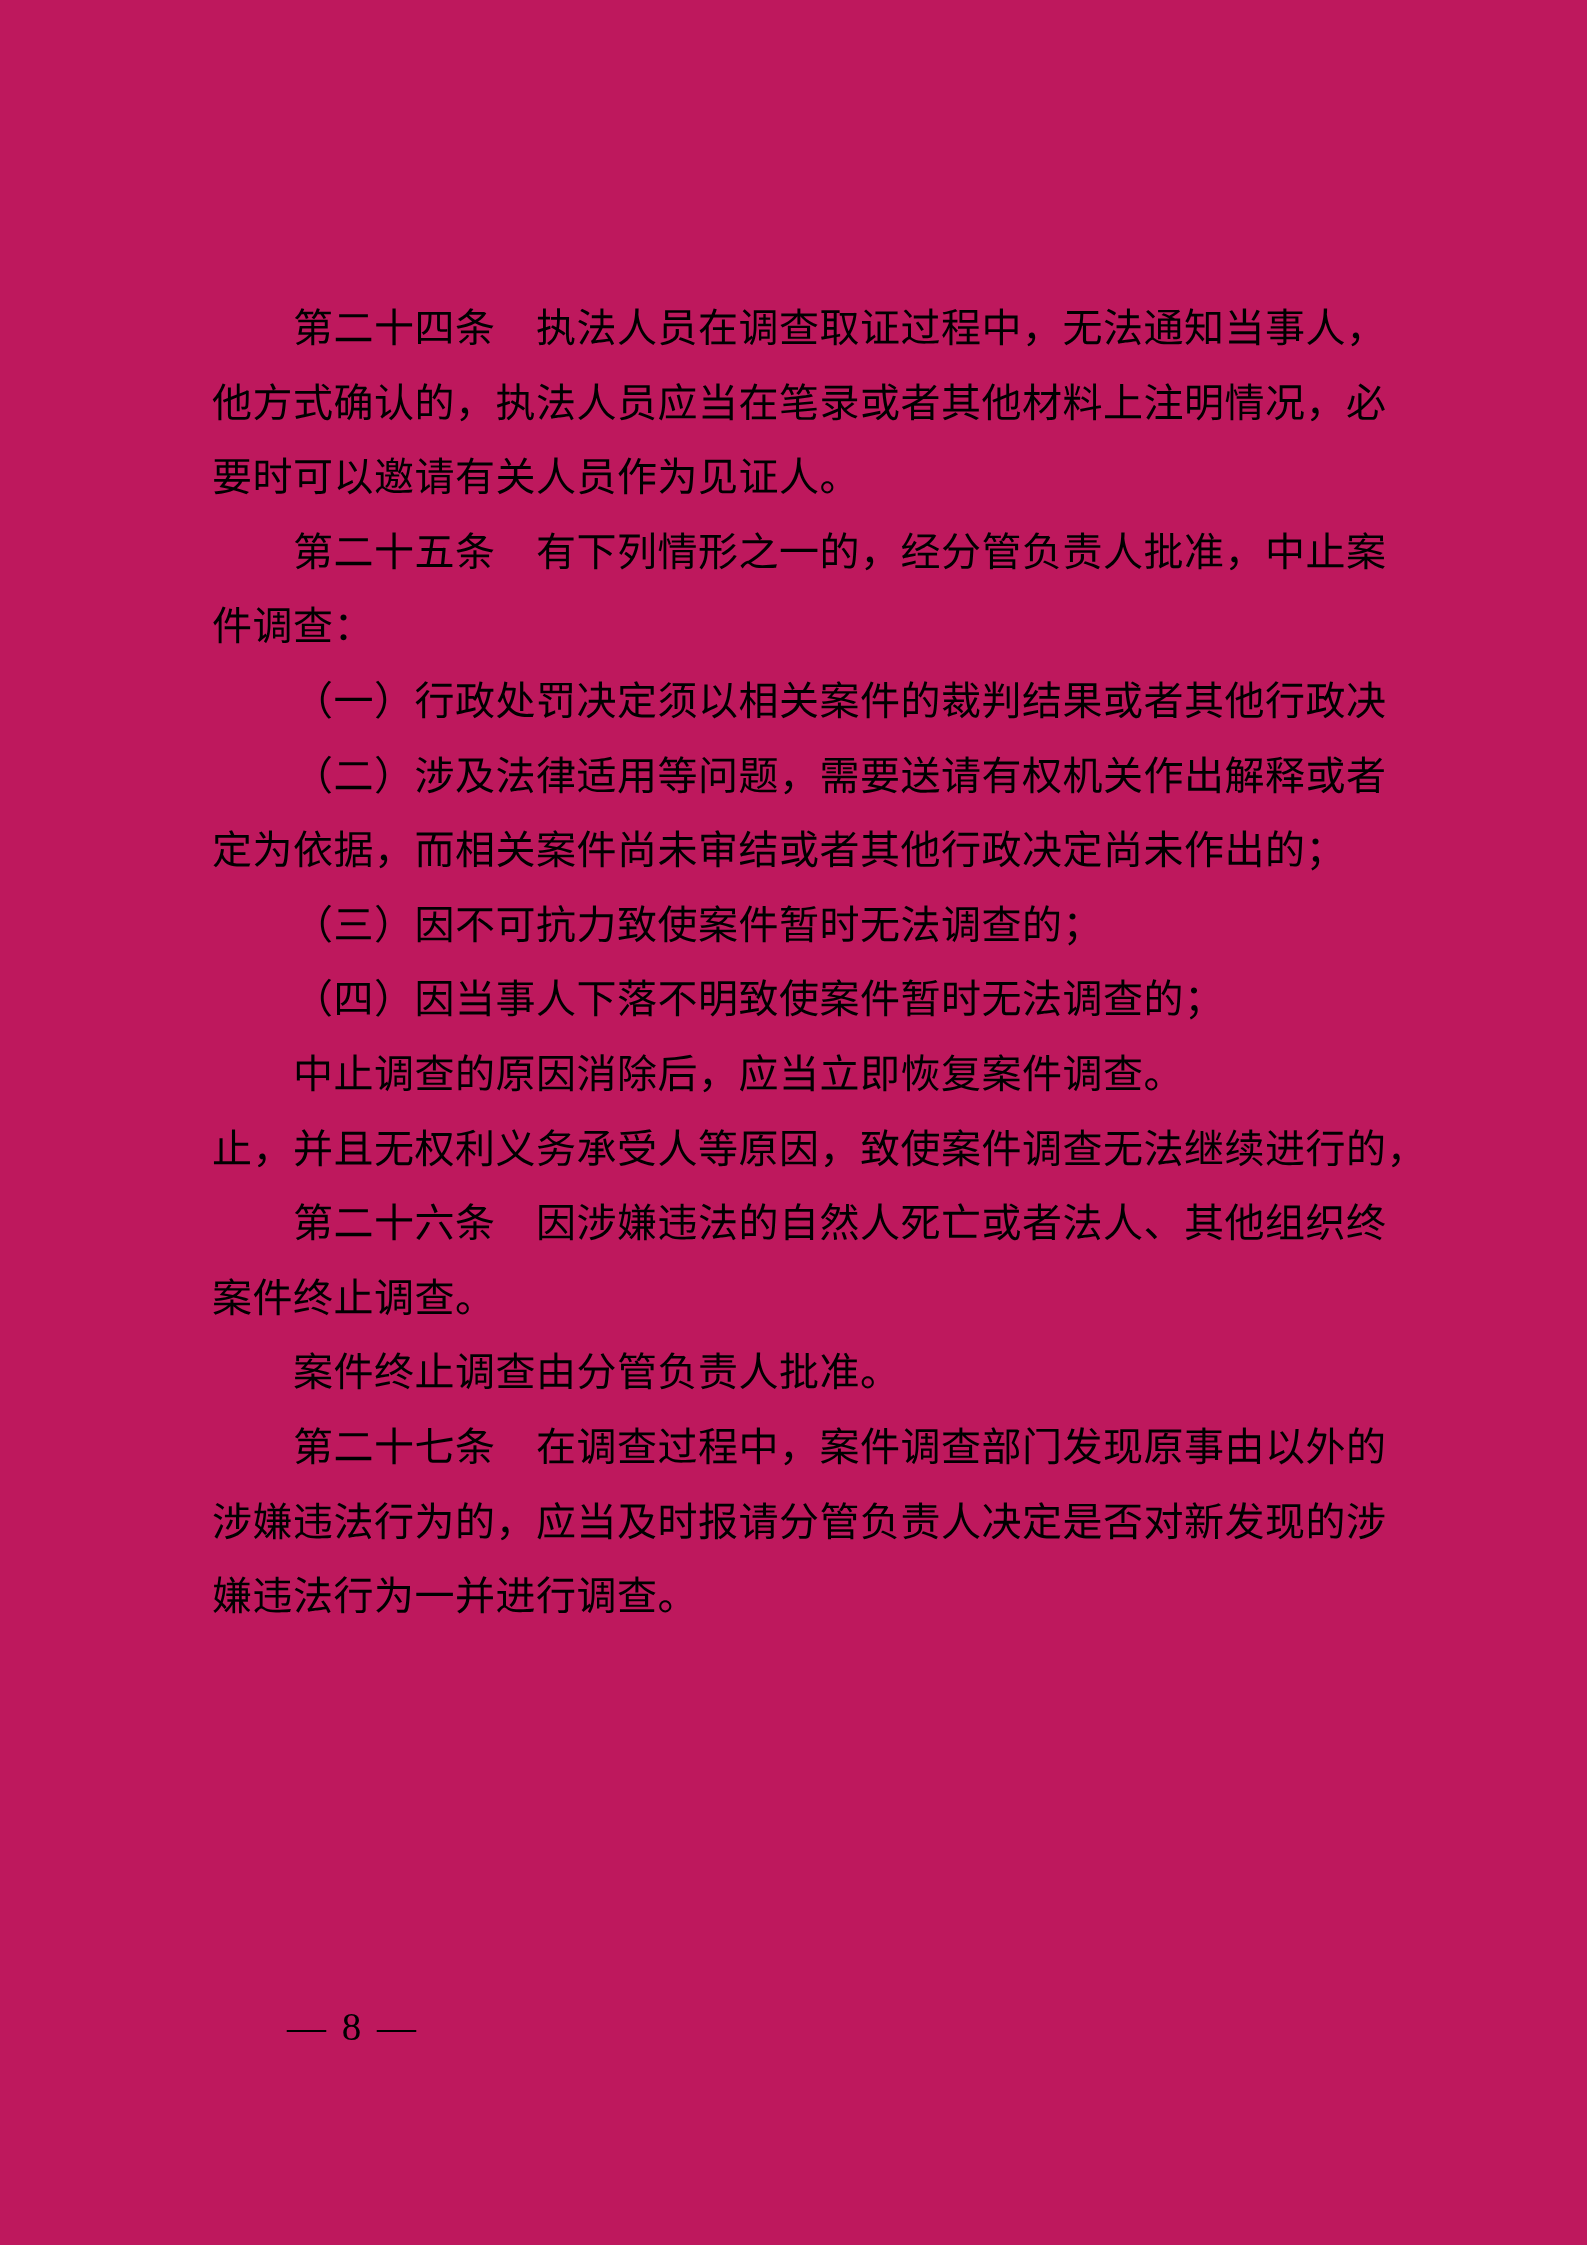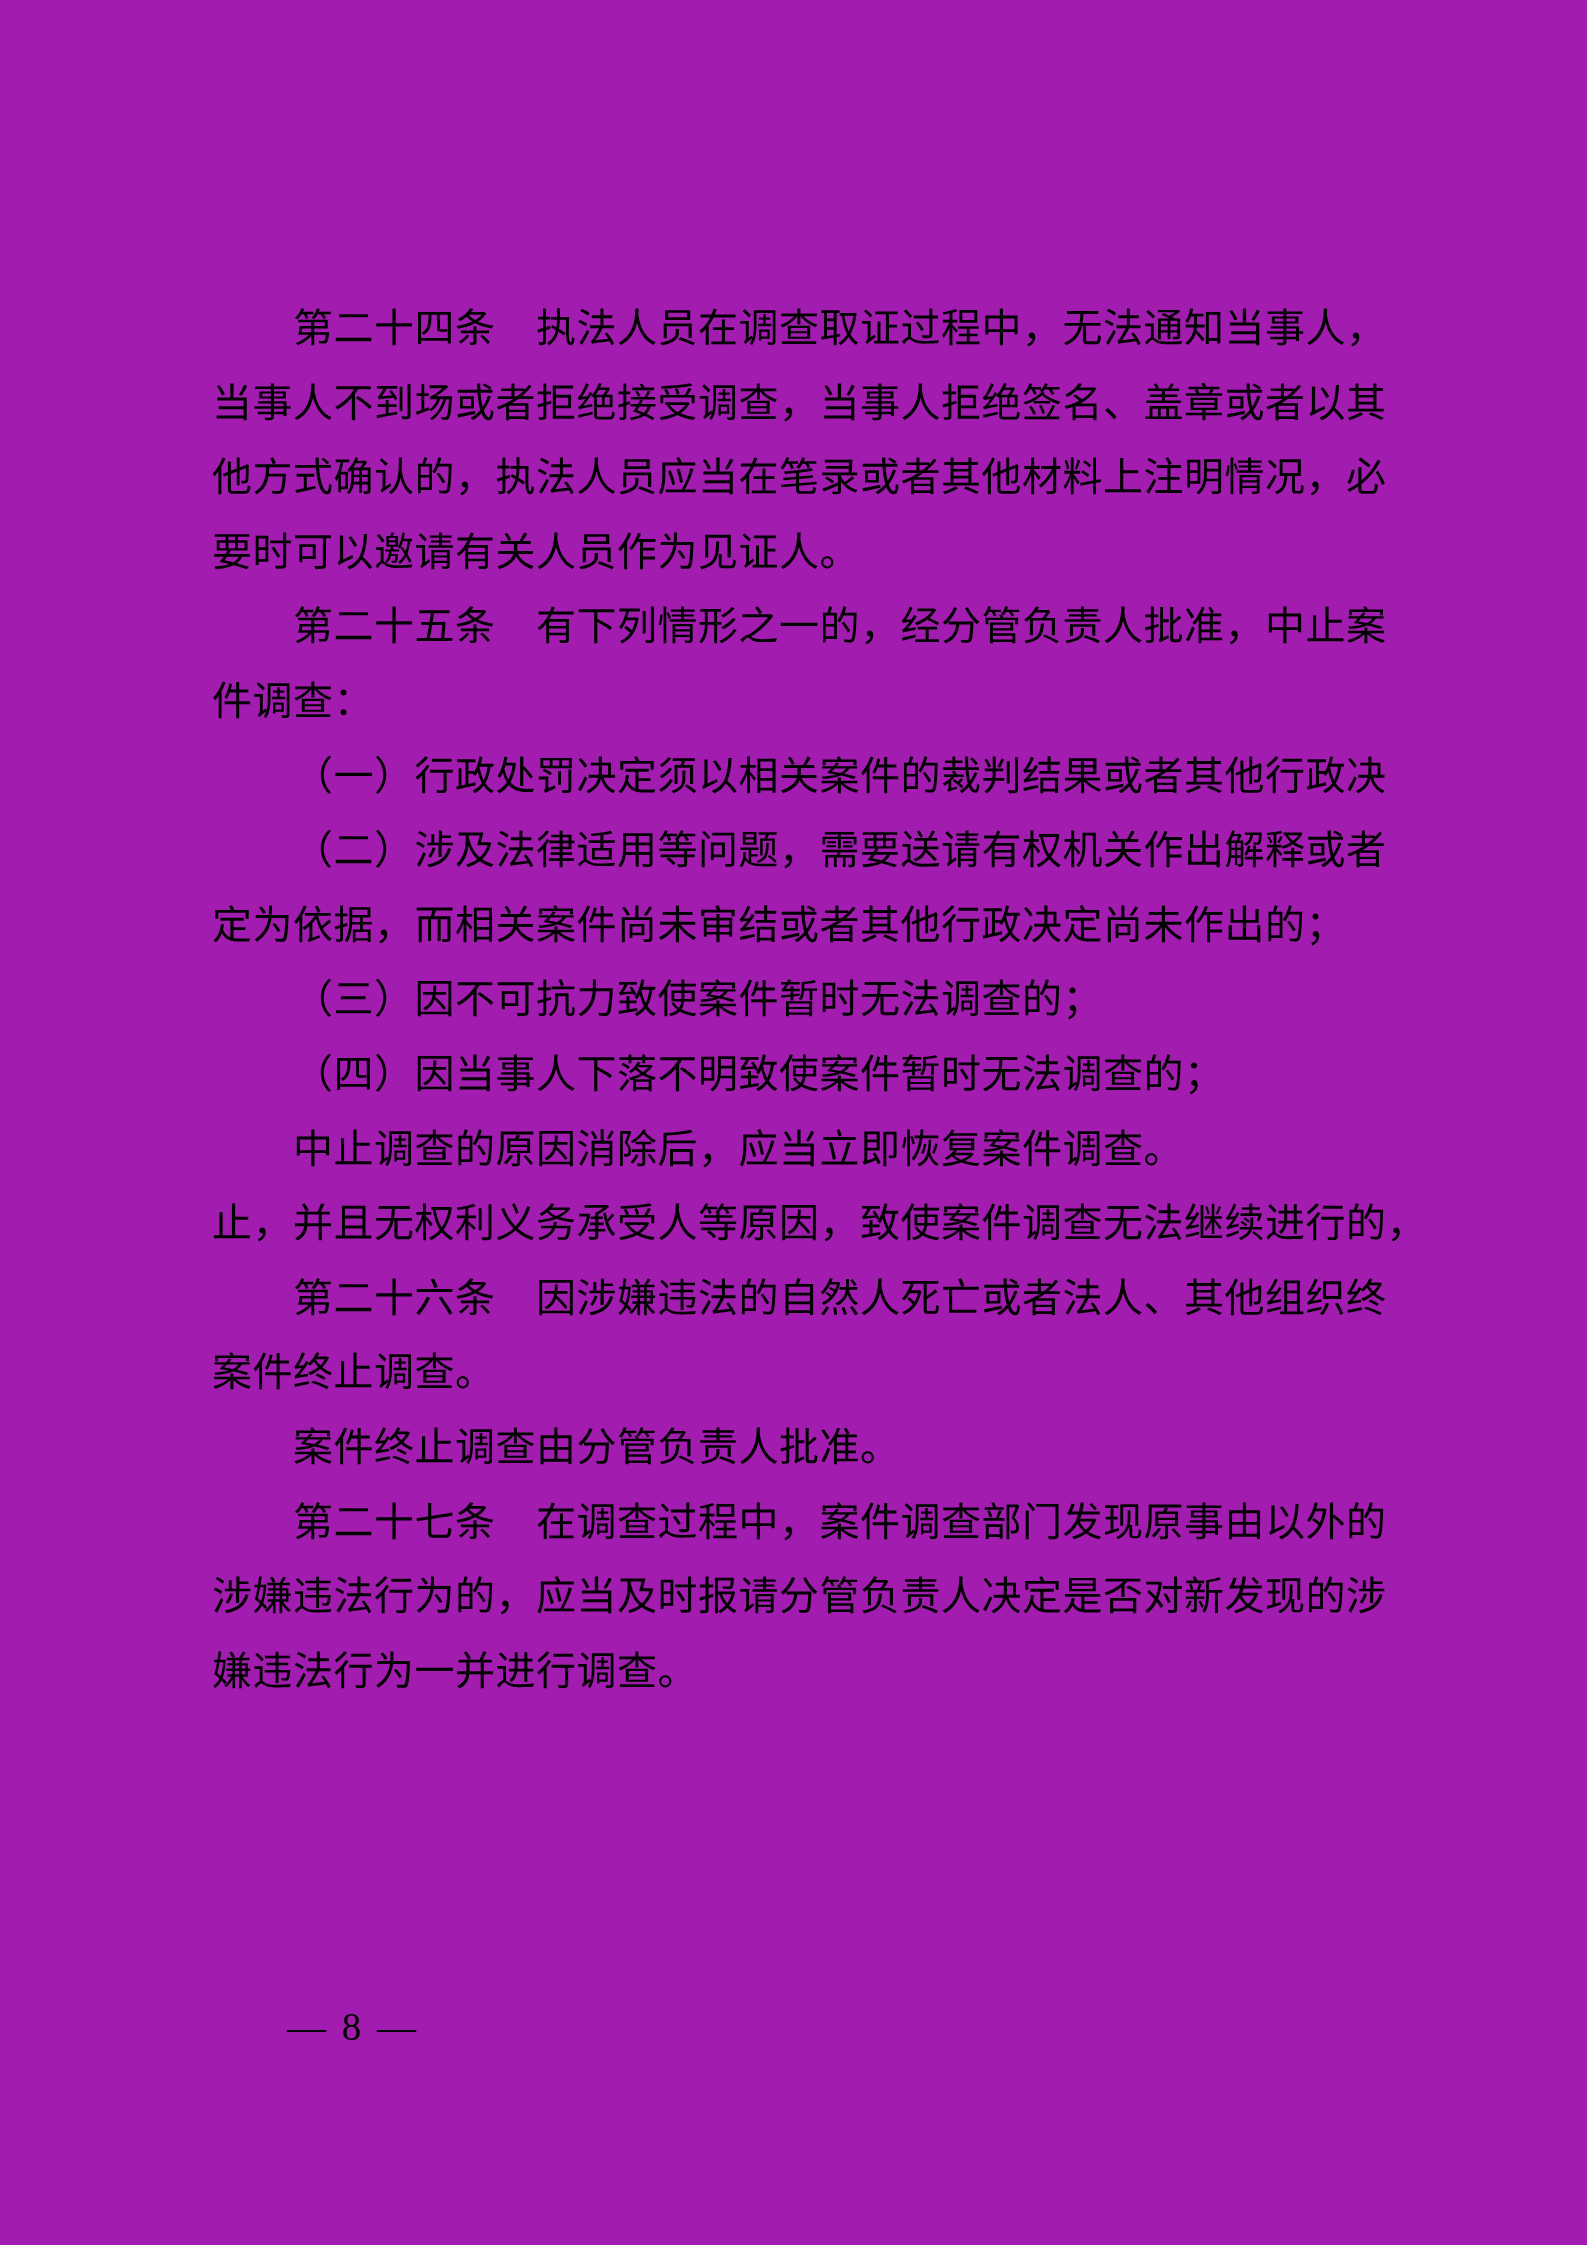--- a/index.html
+++ b/index.html
@@ -10,21 +10,21 @@
     width: 1587px;
     height: 2245px;
     background: #ffffff;
     position: relative;
     overflow: hidden;
     font-family: "DejaVu Sans", sans-serif;
   }
   .page {
     position: absolute;
     inset: 0;
-    background: #a21caf;
+    background: #be185d;
   }
   .doc-body {
     position: absolute;
     left: 212px;
     top: 291px;
     width: 1210px;
   }
   .line {
     font-size: 40px;
     line-height: 74.6px;
@@ -48,21 +48,20 @@
     letter-spacing: 3px;
     white-space: nowrap;
   }
 </style>
 </head>
 <body>
 
 <div class="page">
   <div class="doc-body">
       <div class="line indent">第二十四条　执法人员在调查取证过程中，无法通知当事人，</div>
-      <div class="line">当事人不到场或者拒绝接受调查，当事人拒绝签名、盖章或者以其</div>
       <div class="line">他方式确认的，执法人员应当在笔录或者其他材料上注明情况，必</div>
       <div class="line">要时可以邀请有关人员作为见证人。</div>
       <div class="line indent">第二十五条　有下列情形之一的，经分管负责人批准，中止案</div>
       <div class="line">件调查：</div>
       <div class="line indent">（一）行政处罚决定须以相关案件的裁判结果或者其他行政决</div>
       <div class="line indent">（二）涉及法律适用等问题，需要送请有权机关作出解释或者</div>
       <div class="line">定为依据，而相关案件尚未审结或者其他行政决定尚未作出的；</div>
       <div class="line indent">（三）因不可抗力致使案件暂时无法调查的；</div>
       <div class="line indent">（四）因当事人下落不明致使案件暂时无法调查的；</div>
       <div class="line indent">中止调查的原因消除后，应当立即恢复案件调查。</div>

